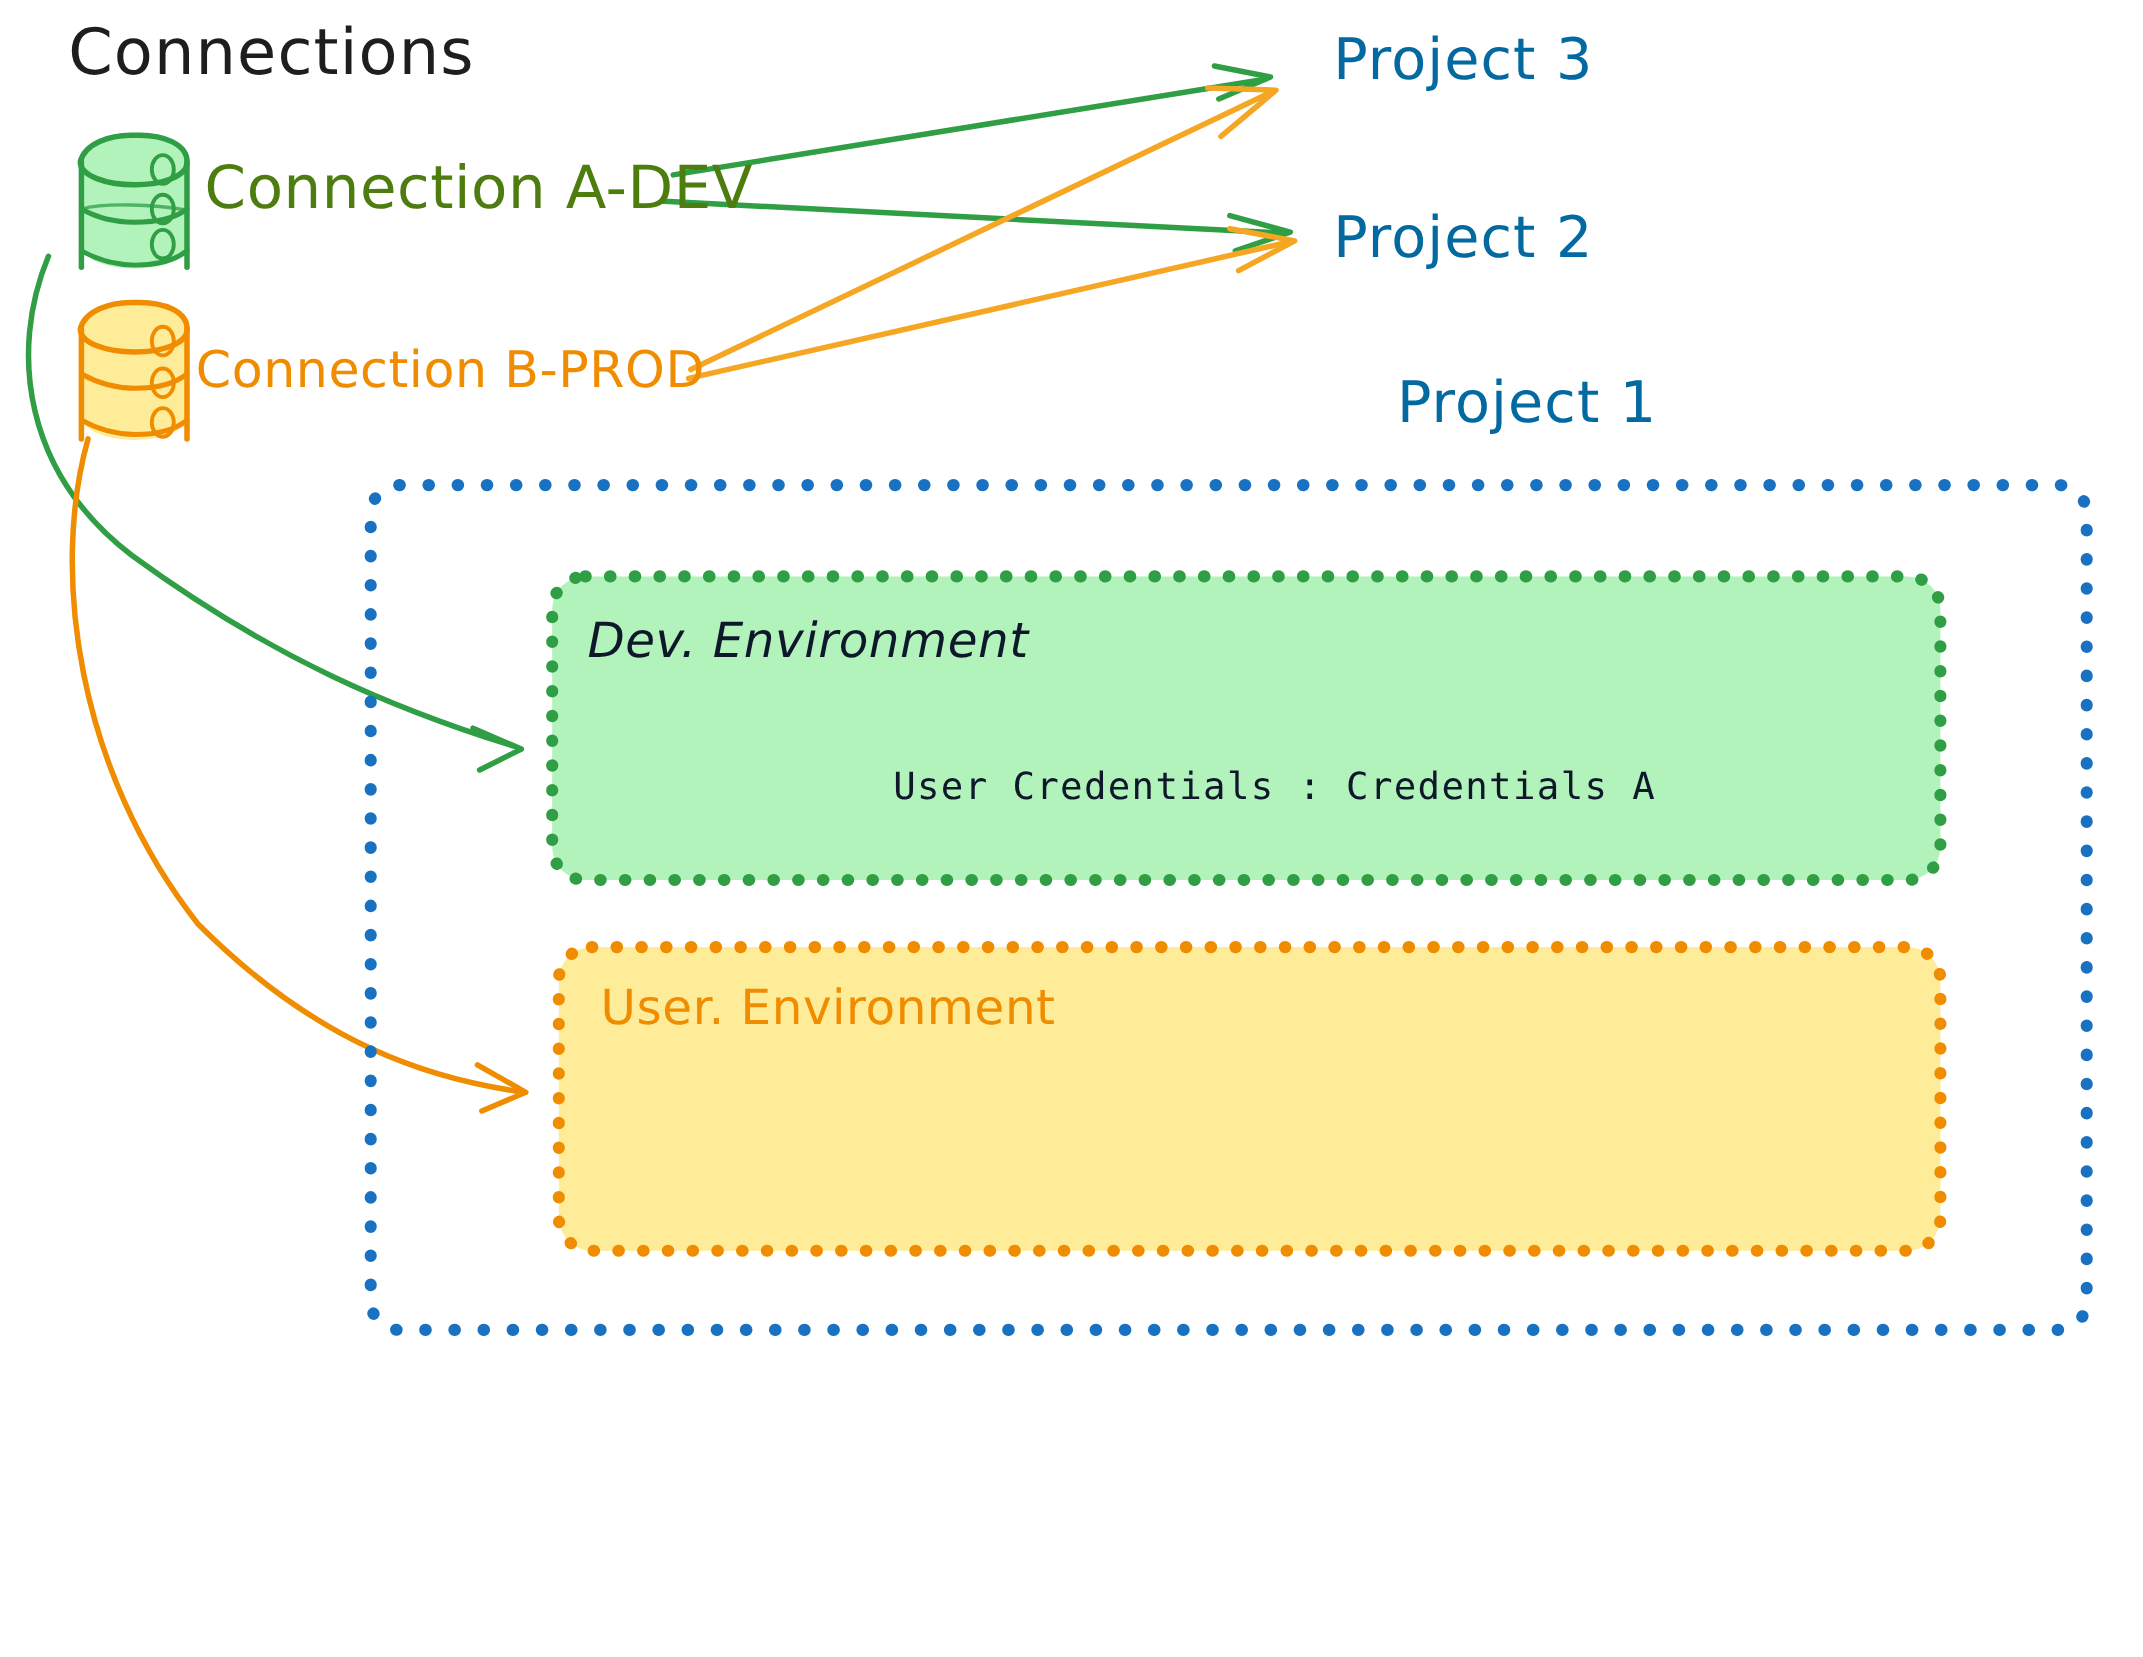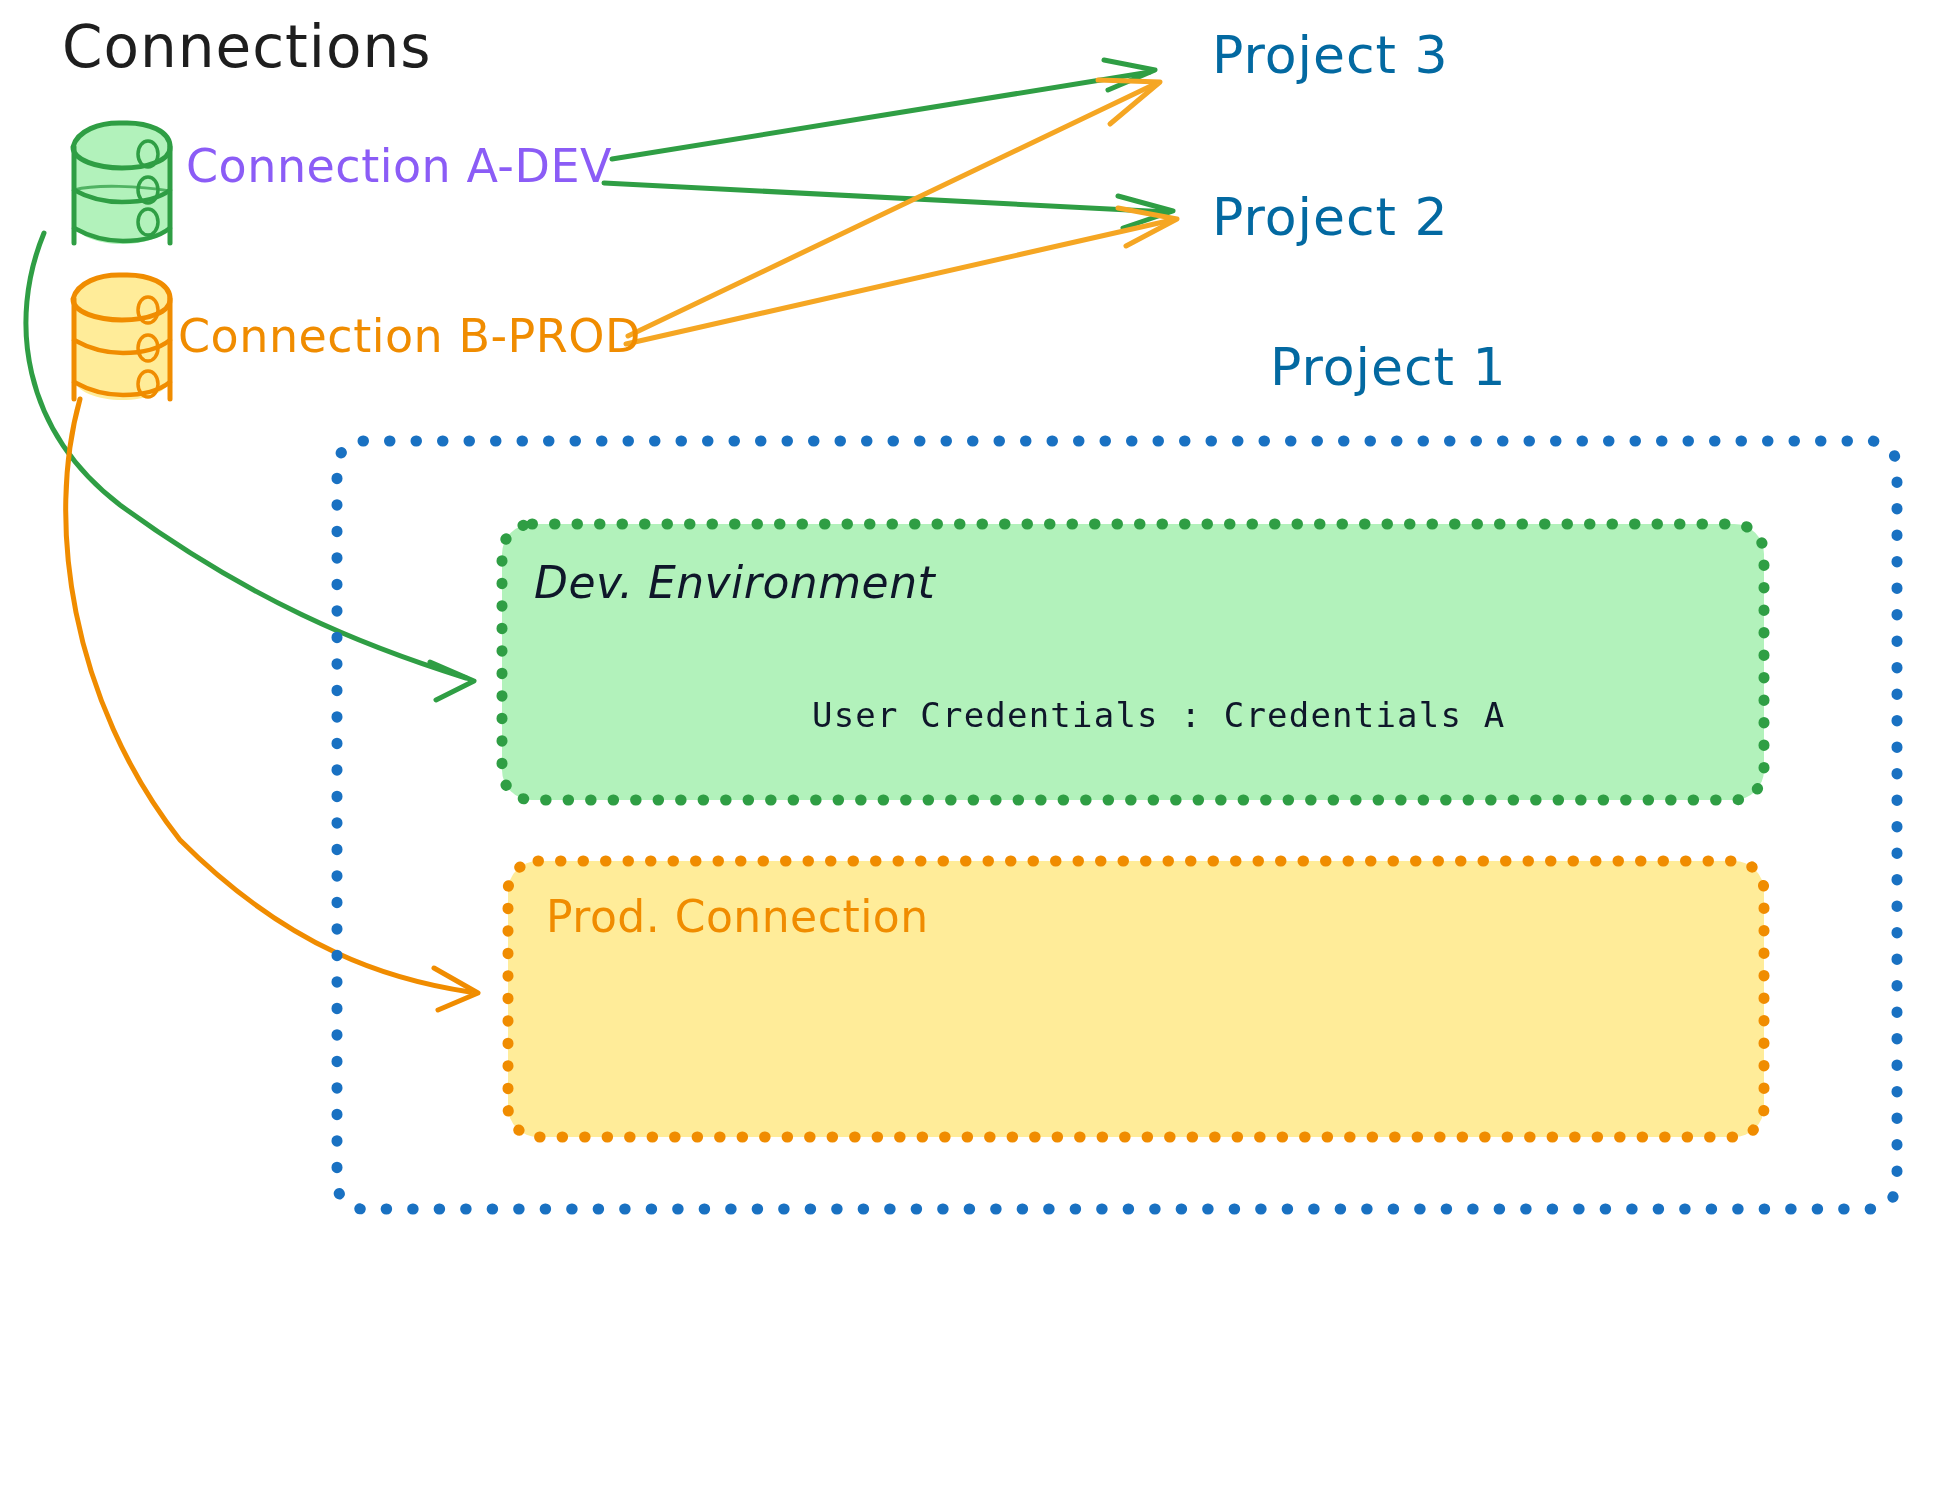--- a/index.html
+++ b/index.html
@@ -30,22 +30,22 @@
   .title-connections {
     left: 62px; top: 14px;
     font-size: 58px;
     color: #1e1e1e;
     font-family: "DejaVu Sans", sans-serif;
     font-weight: 400;
     letter-spacing: 1px;
   }
   .conn-a-label {
     left: 186px; top: 140px;
-    font-size: 46px;
-    color: #8b5cf6;
+    font-size: 54px;
+    color: #4d7c0f;
     letter-spacing: 0.5px;
   }
   .conn-b-label {
     left: 178px; top: 310px;
     font-size: 46px;
     color: #f08c00;
     letter-spacing: 0.5px;
   }
   .proj-label {
     font-size: 52px;
@@ -159,16 +159,16 @@
   <div class="txt proj-label proj3">Project 3</div>
 
   <div class="txt proj-label proj2">Project 2</div>
 
   <div class="txt proj-label proj1">Project 1</div>
 
   <div class="txt env-title dev-title">Dev. Environment</div>
 
   <div class="txt cred cred-dev">User Credentials : Credentials A</div>
 
-  <div class="txt env-title prod-title">Prod. Connection</div>
+  <div class="txt env-title prod-title">User. Environment</div>
 
 
 </div>
 
 </body></html>

